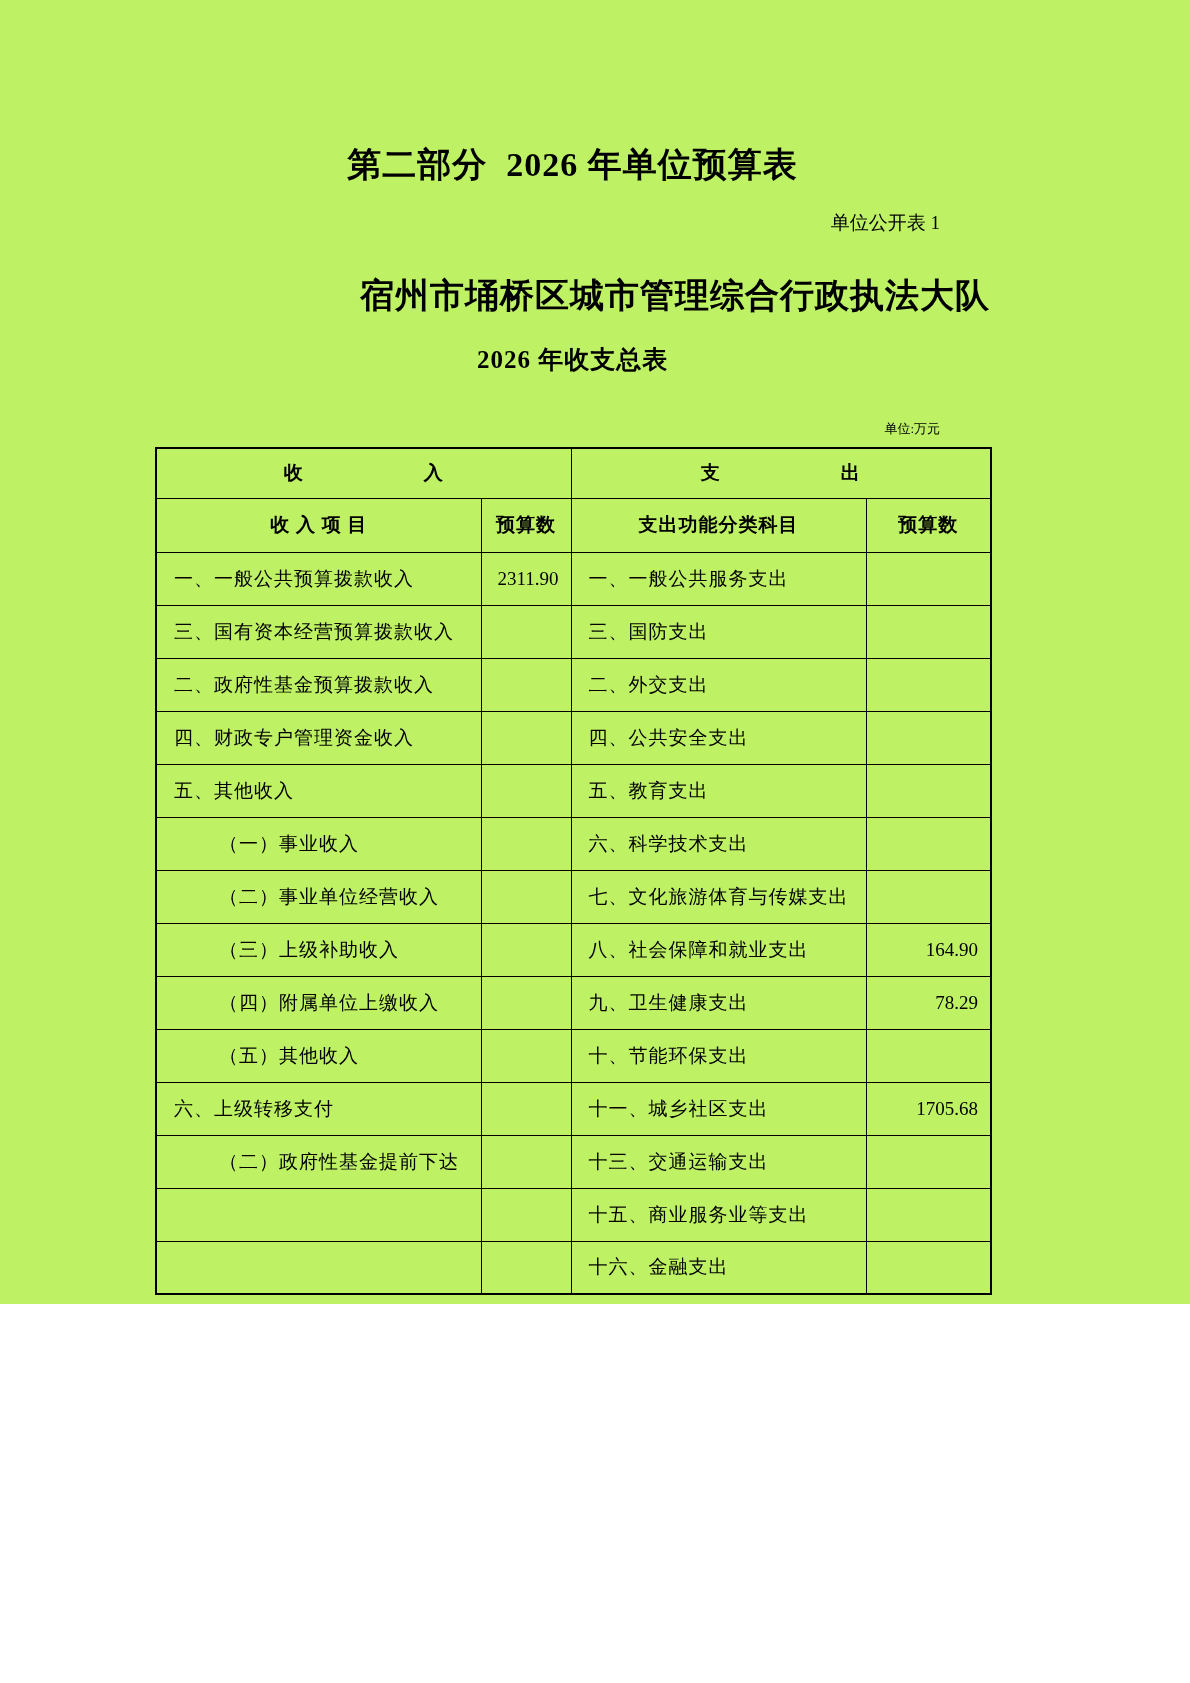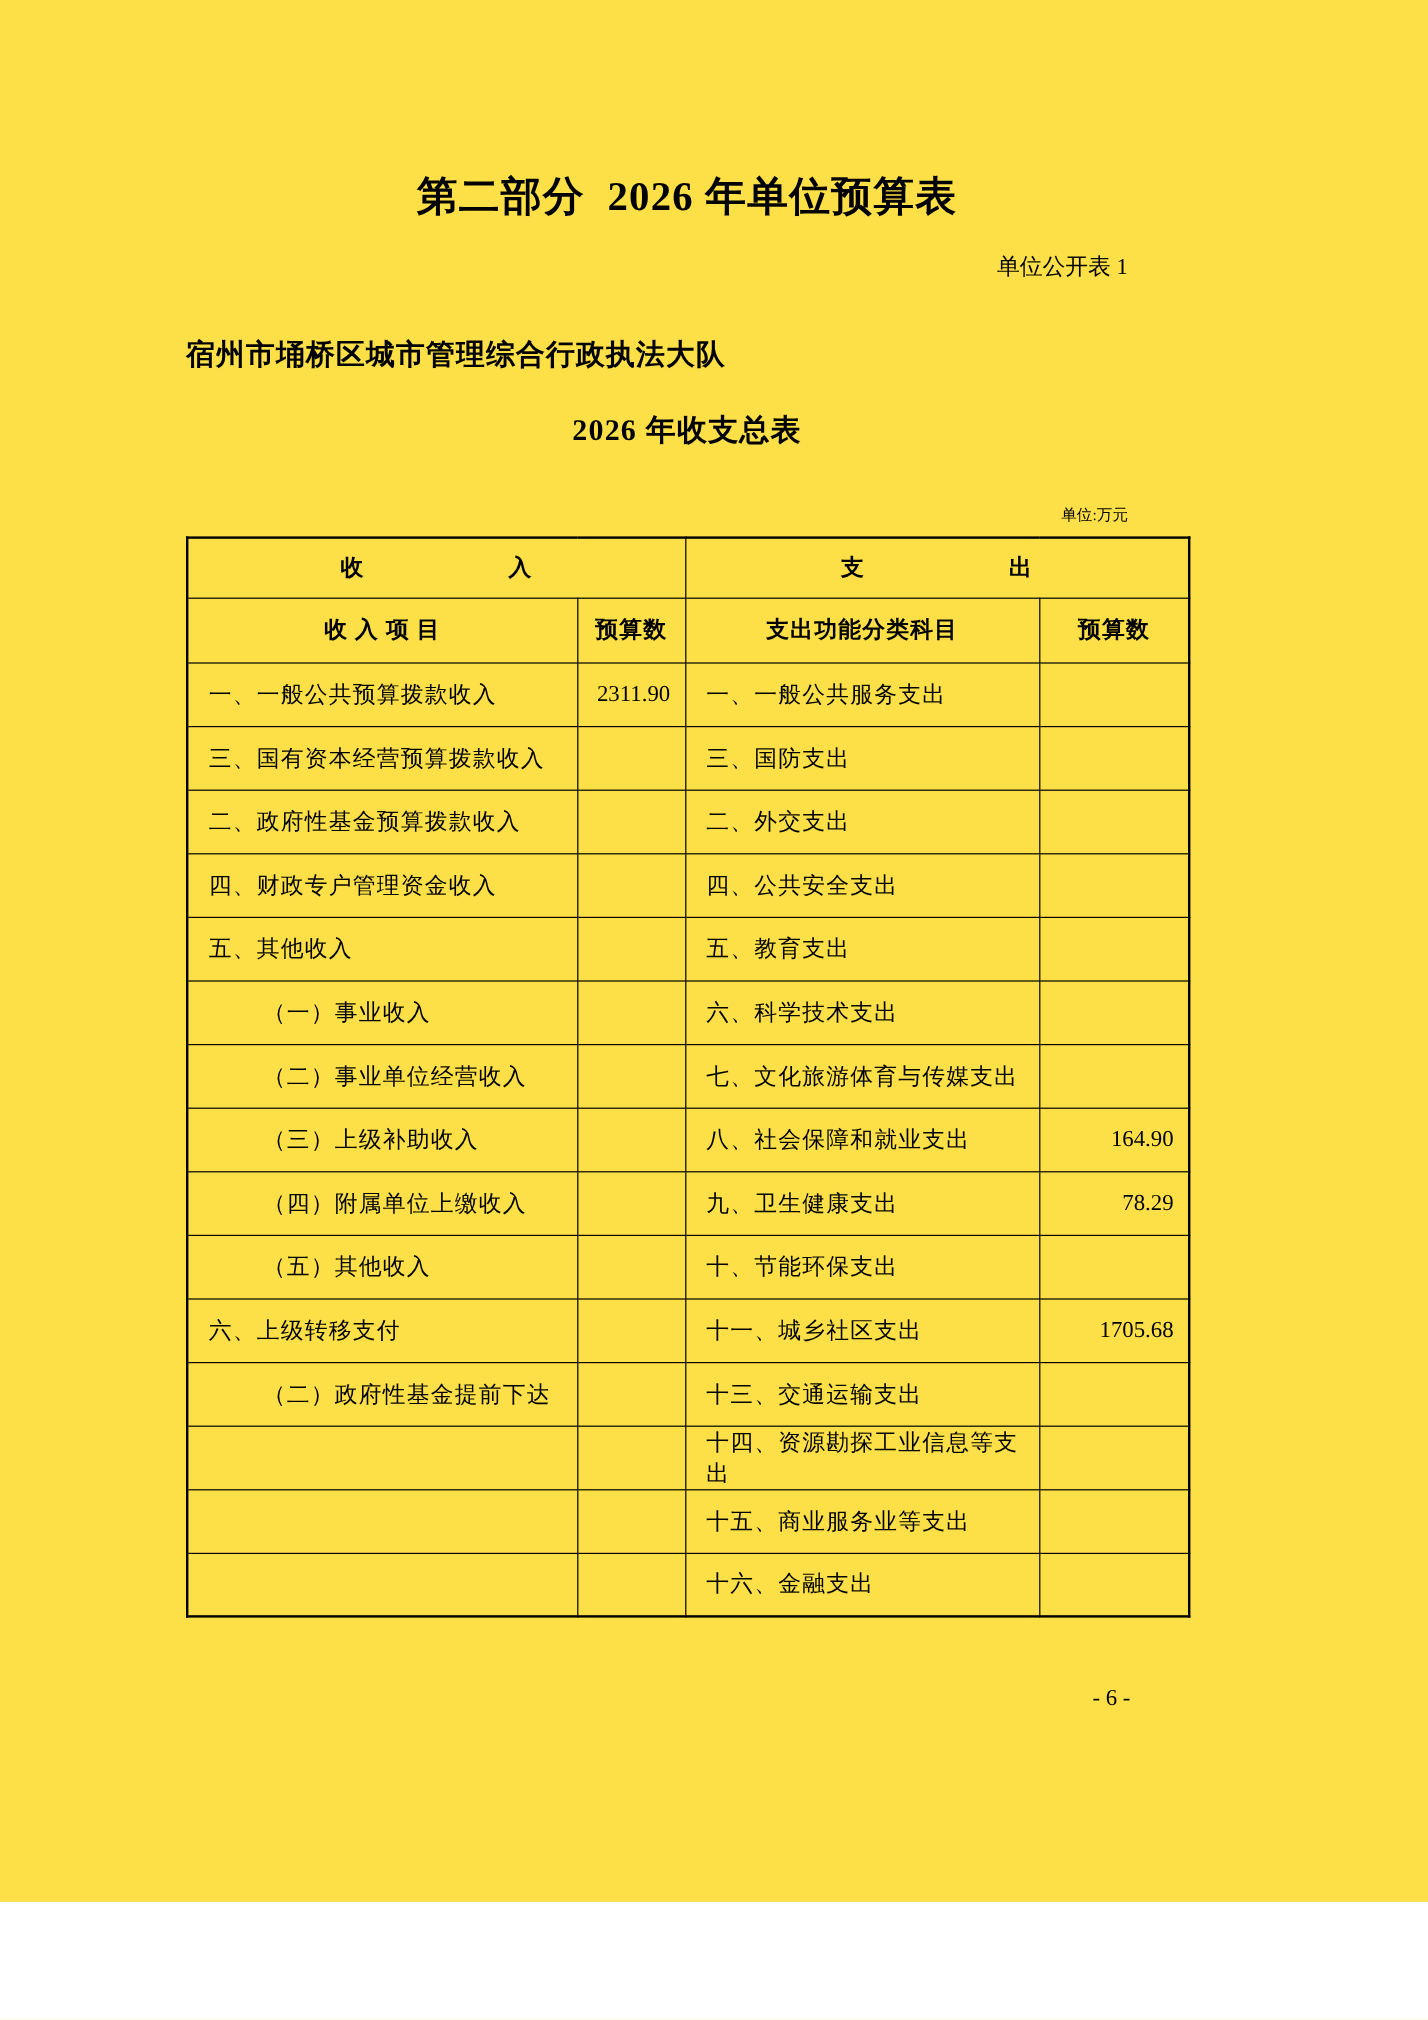--- a/index.html
+++ b/index.html
@@ -6,22 +6,22 @@
   html, body { background: #ffffff; }
   body {
     width: 1190px;
     height: 1683px;
     font-family: "Liberation Serif", "DejaVu Serif", serif;
     color: #000000;
   }
   .page {
     position: relative;
     width: 1190px;
-    height: 1585px;
-    background: #fde047;
+    height: 1304px;
+    background: #bef264;
     overflow: hidden;
   }
   .content {
     width: 835px;
     margin-left: 155px;
   }
   .doc-title {
     margin-top: 143px;
     text-align: center;
     font-size: 34px;
@@ -32,22 +32,22 @@
   }
   .note-right {
     margin-top: 24px;
     text-align: right;
     padding-right: 50px;
     font-size: 19px;
     line-height: 24px;
   }
   .org-name {
     margin-top: 44px;
-    text-align: left;
-    font-size: 24px;
+    text-align: right;
+    font-size: 34px;
     font-weight: 700;
     line-height: 34px;
     letter-spacing: 1px;
   }
   .table-title {
     margin-top: 30px;
     text-align: center;
     font-size: 25px;
     font-weight: 700;
     line-height: 34px;
@@ -212,26 +212,20 @@
           </tr>
           <tr>
             <td class="item indent">（二）政府性基金提前下达</td>
             <td class="amount"></td>
             <td class="item">十三、交通运输支出</td>
             <td class="amount"></td>
           </tr>
           <tr>
             <td class="item"></td>
             <td class="amount"></td>
-            <td class="item">十四、资源勘探工业信息等支出</td>
-            <td class="amount"></td>
-          </tr>
-          <tr>
-            <td class="item"></td>
-            <td class="amount"></td>
             <td class="item">十五、商业服务业等支出</td>
             <td class="amount"></td>
           </tr>
           <tr>
             <td class="item"></td>
             <td class="amount"></td>
             <td class="item">十六、金融支出</td>
             <td class="amount"></td>
           </tr>
         </tbody>

